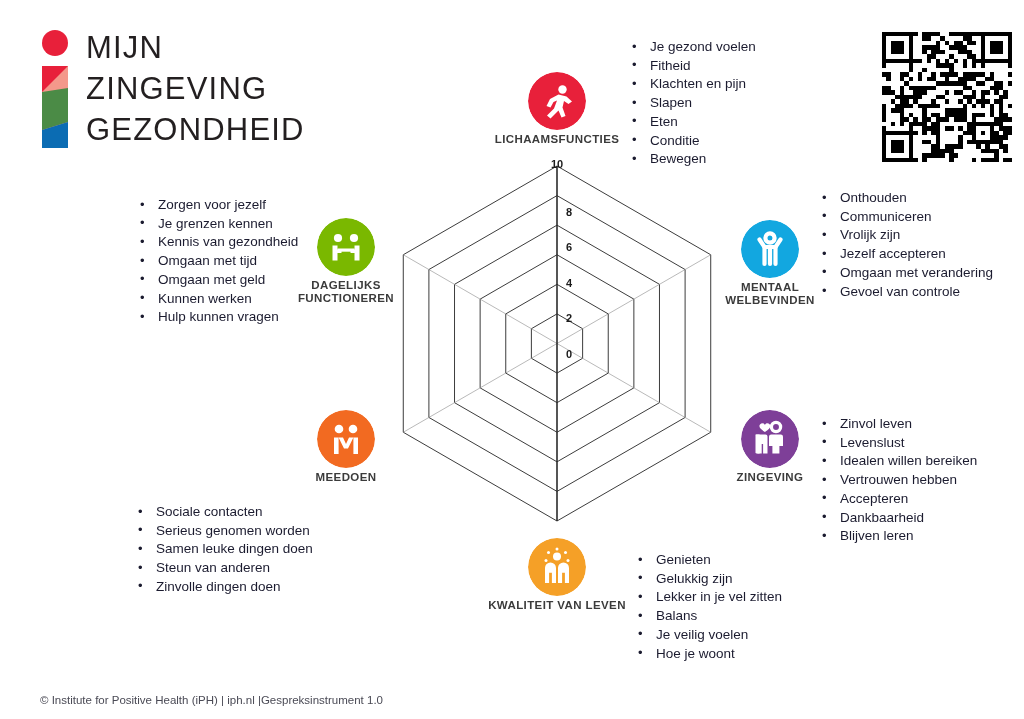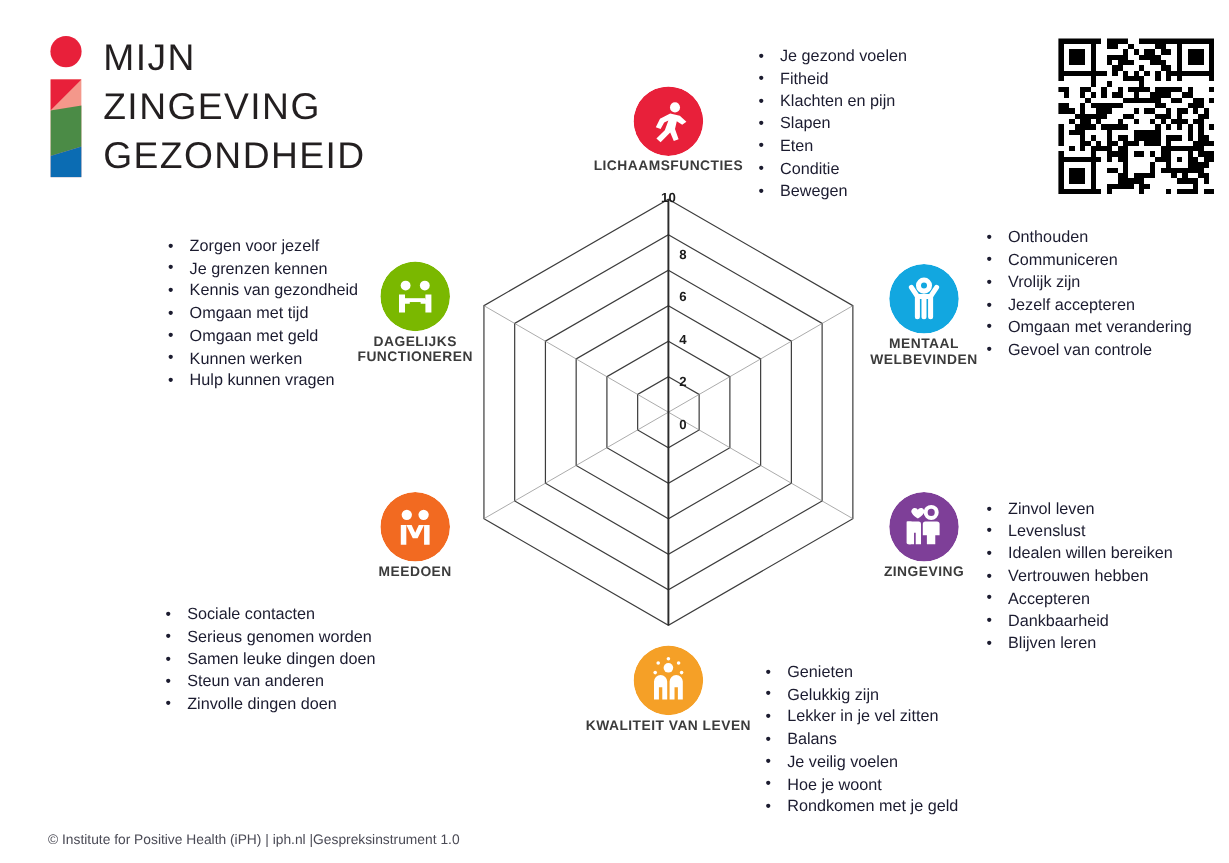--- a/index.html
+++ b/index.html
@@ -746,21 +746,20 @@
       </ul>
   </div>
   <div class="aspect-list" id="list-kwaliteit">
     <ul>
         <li>Genieten</li>
         <li>Gelukkig zijn</li>
         <li>Lekker in je vel zitten</li>
         <li>Balans</li>
         <li>Je veilig voelen</li>
         <li>Hoe je woont</li>
-        <li>Rondkomen met je geld</li>
       </ul>
   </div>
   <div class="aspect-list" id="list-meedoen">
     <ul>
         <li>Sociale contacten</li>
         <li>Serieus genomen worden</li>
         <li>Samen leuke dingen doen</li>
         <li>Steun van anderen</li>
         <li>Zinvolle dingen doen</li>
       </ul>

